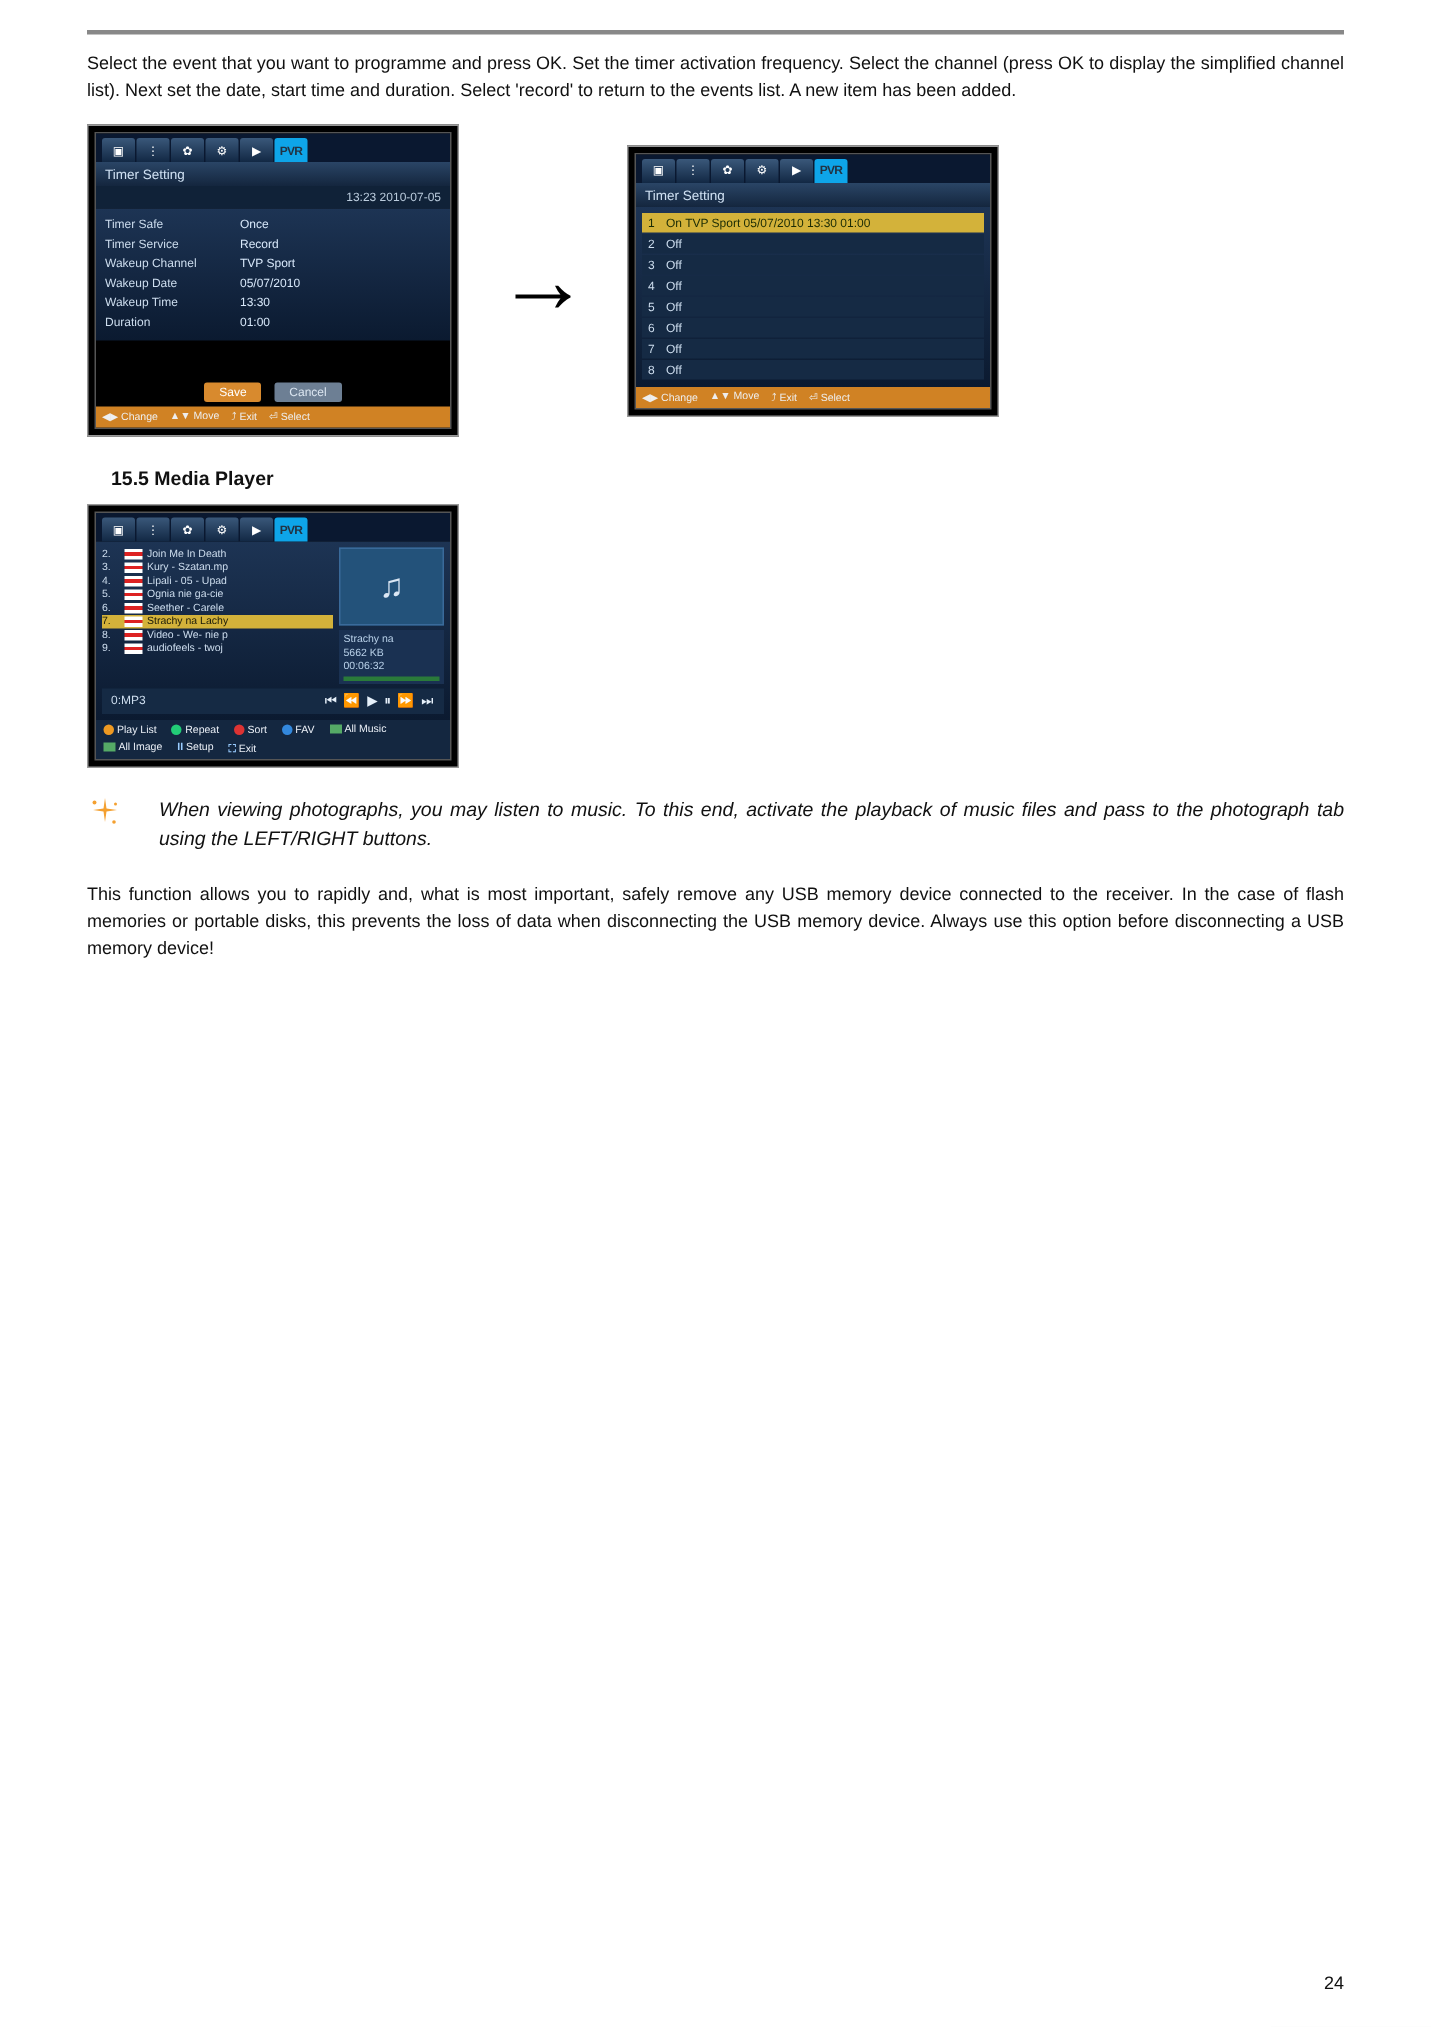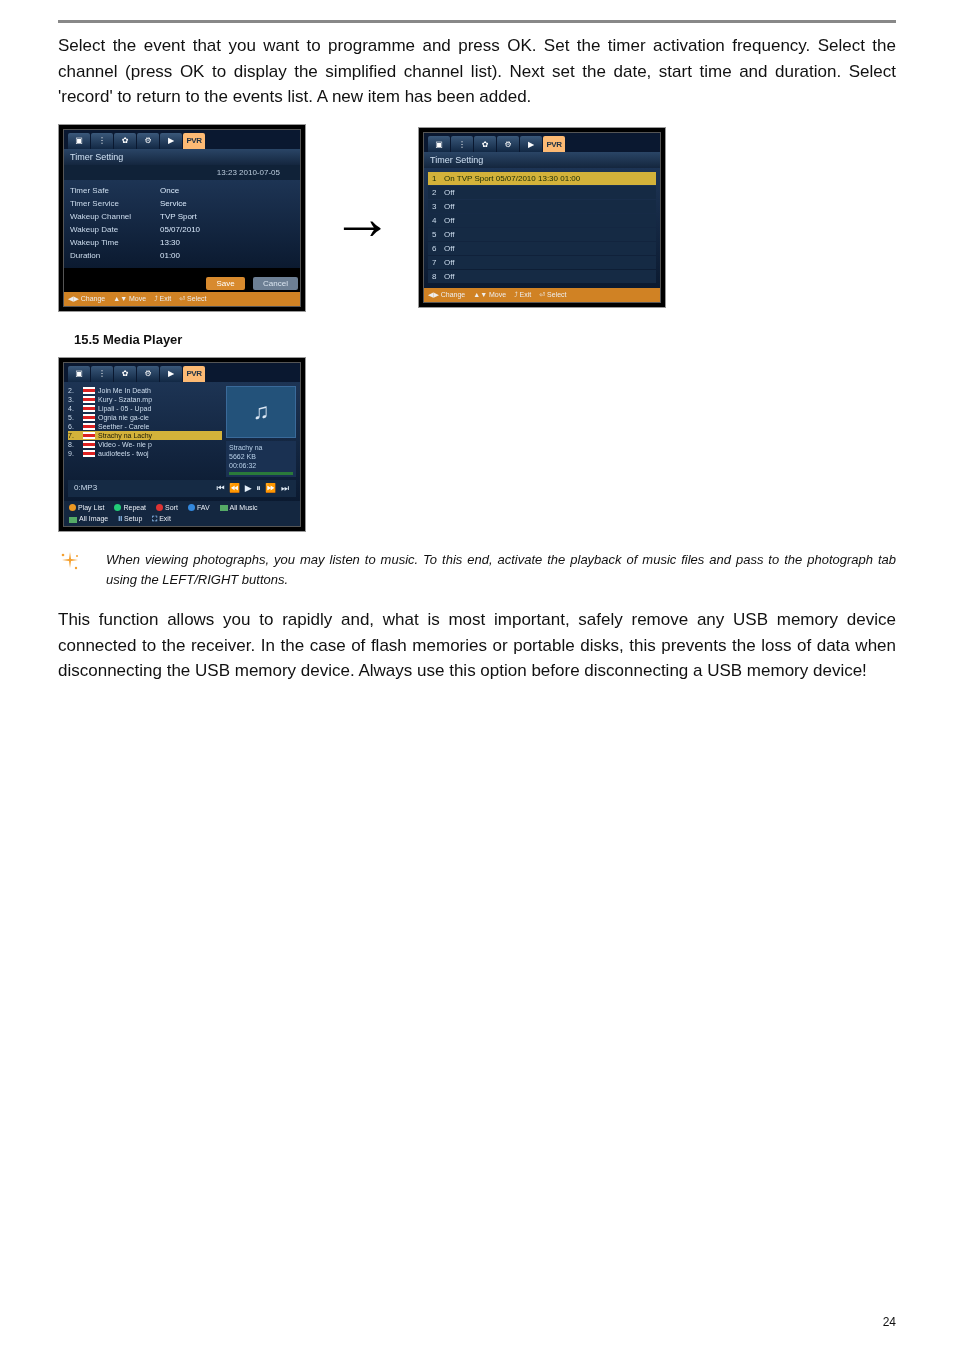--- a/index.html
+++ b/index.html
@@ -1,32 +1,32 @@
 <!DOCTYPE html>
 <html><head>
 <meta charset="utf-8">
 <style>
 body { margin:0; padding:0; font-family:Verdana,Arial,sans-serif; background:#f5f5f5; color:#111; }
 .page { width:954px; min-height:1351px; margin:0; background:#fff; box-sizing:border-box; padding:20px 58px 40px 58px; position:relative; }
 .rule { height:3px; background:#888; margin:0 0 10px 0; }
-p.body { font-size:17px; line-height:1.5; text-align:justify; margin:0 0 14px 0; }
+p.body { font-size:12px; line-height:1.5; text-align:justify; margin:0 0 14px 0; }
 h3.section { font-size:13px; font-weight:bold; margin:20px 0 10px 16px; }
 .figrow { display:flex; align-items:center; gap:16px; margin:10px 0 20px 0; }
 .screenshot { background:#000; border:1px solid #999; padding:4px; width:238px; }
 .tvframe { border:0.5px solid #555; }
 .tabbar { display:flex; gap:1px; background:#0a1830; padding:3px 4px 0 4px; }
 .tabbar .tab { width:22px; height:16px; background:linear-gradient(#3a587a,#122844); border-radius:2px 2px 0 0; display:flex; align-items:center; justify-content:center; font-size:8px; color:#fff; }
-.tabbar .tab.act { background:#fdba74; color:#234; font-weight:bold; letter-spacing:-0.5px; }
+.tabbar .tab.act { background:#0ea5e9; color:#234; font-weight:bold; letter-spacing:-0.5px; }
 .scr-title { background:linear-gradient(#2a4566,#14263e); color:#cfe0f2; font-size:9px; padding:3px 6px; }
 .scr-body { background:linear-gradient(#1d3454,#0b1a30); padding:4px 6px 6px 6px; }
 .row { display:flex; font-size:8px; color:#cdddee; padding:2px 0; align-items:center; }
 .row .lab { width:90px; }
 .row .val { flex:1; text-align:left; color:#d8e8fa; }
-.datestamp { text-align:right; font-size:8px; color:#bcd; padding:3px 20px; background:#102238; }
-.btns { text-align:right; padding:4px 0 2px 0; }
+.datestamp { text-align:right; font-size:8px; color:#bcd; padding:3px 6px; background:#102238; }
+.btns { text-align:center; padding:4px 0 2px 0;margin-top:20px; }
 .btn { display:inline-block; font-size:8px; padding:2px 10px; border-radius:2px; margin:0 2px; }
 .btn.save { background:#d88a2e; color:#fff; }
 .btn.cancel { background:#6d7f94; color:#dbe5f0; }
 .legend { display:flex; gap:8px; font-size:7px; color:#eee; padding:3px 4px; background:#d08224; }
 .legend span { white-space:nowrap; }
 .arrow { width:80px; font-size:62px; font-weight:bold; text-align:center; color:#000; }
 .listrow { display:flex; font-size:8px; color:#cdddee; padding:2px 4px; background:#152a44; margin-bottom:1px; }
 .listrow.hl { background:#d3b23a; color:#1b2c05; }
 .listrow .n { width:12px; }
 .mediawrap { display:flex; align-items:flex-start; gap:10px; margin-bottom:18px; }
@@ -73,21 +73,21 @@
       </div>
       <div class="scr-title">Timer Setting</div>
       <div class="datestamp">13:23 2010-07-05</div>
       <div class="scr-body" id="left-rows">
             <div class="row">
               <span class="lab">Timer Safe</span>
               <span class="val">Once</span>
             </div>
             <div class="row">
               <span class="lab">Timer Service</span>
-              <span class="val">Service</span>
+              <span class="val">Record</span>
             </div>
             <div class="row">
               <span class="lab">Wakeup Channel</span>
               <span class="val">TVP Sport</span>
             </div>
             <div class="row">
               <span class="lab">Wakeup Date</span>
               <span class="val">05/07/2010</span>
             </div>
             <div class="row">

